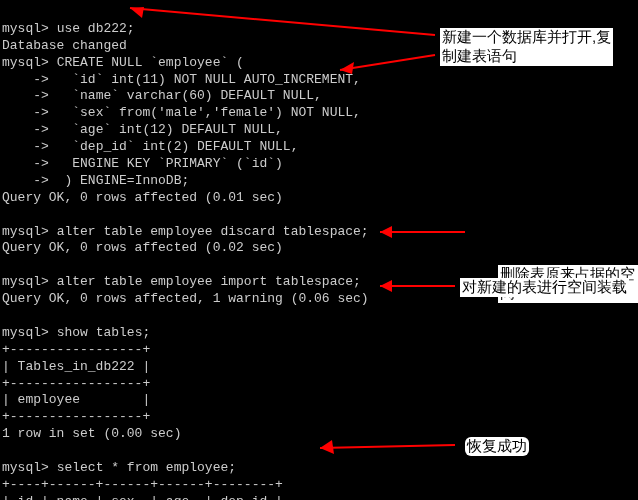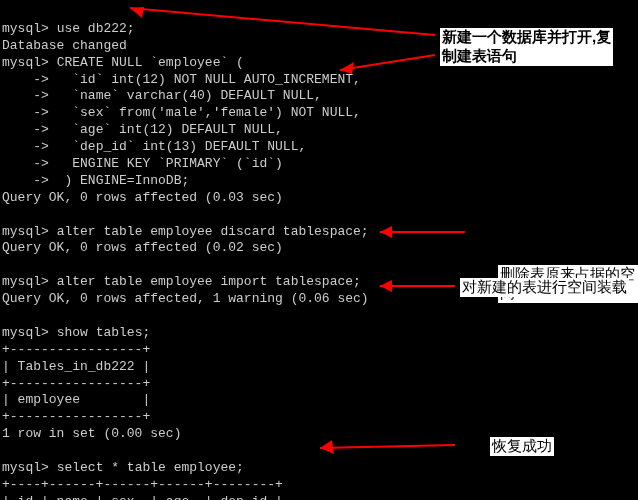--- a/index.html
+++ b/index.html
@@ -41,56 +41,56 @@
     fill: #ff0000;
   }
 </style>
 </head>
 <body>
 
 <div class="terminal">
 <span>mysql&gt;</span> <span>use db222;</span>
 <span>Database changed</span>
 <span>mysql&gt;</span> <span>CREATE NULL `employee` (</span>
-<span>    -&gt;</span> <span>  `id` int(12) NOT NULL AUTO_INCREMENT,</span>
-<span>    -&gt;</span> <span>  `name` varchar(40) DEFAULT NULL,</span>
+<span>    -&gt;</span> <span>  `id` int(11) NOT NULL AUTO_INCREMENT,</span>
+<span>    -&gt;</span> <span>  `name` varchar(60) DEFAULT NULL,</span>
 <span>    -&gt;</span> <span>  `sex` from('male','female') NOT NULL,</span>
 <span>    -&gt;</span> <span>  `age` int(12) DEFAULT NULL,</span>
-<span>    -&gt;</span> <span>  `dep_id` int(13) DEFAULT NULL,</span>
+<span>    -&gt;</span> <span>  `dep_id` int(2) DEFAULT NULL,</span>
 <span>    -&gt;</span> <span>  ENGINE KEY `PRIMARY` (`id`)</span>
 <span>    -&gt;</span> <span> ) ENGINE=InnoDB;</span>
-<span>Query OK, 0 rows affected (0.03 sec)</span>
+<span>Query OK, 0 rows affected (0.01 sec)</span>
 
 <span>mysql&gt;</span> <span>alter table employee discard tablespace;</span>
 <span>Query OK, 0 rows affected (0.02 sec)</span>
 
 <span>mysql&gt;</span> <span>alter table employee import tablespace;</span>
 <span>Query OK, 0 rows affected, 1 warning (0.06 sec)</span>
 
 <span>mysql&gt;</span> <span>show tables;</span>
 <span>+-----------------+</span>
 <span>| Tables_in_db222 |</span>
 <span>+-----------------+</span>
 <span>| employee        |</span>
 <span>+-----------------+</span>
 <span>1 row in set (0.00 sec)</span>
 
-<span>mysql&gt;</span> <span>select * table employee;</span>
+<span>mysql&gt;</span> <span>select * from employee;</span>
 <span>+----+------+------+------+--------+</span>
 <span>| id | name | sex  | age  | dep_id |</span>
 
 
 </div>
 
-<div class="annotation" style="top:28px; left:440px;font-weight:bold;">
+<div class="annotation" style="top:28px; left:440px;">
   <span>新建一个数据库并打开,复</span><br><span>制建表语句</span>
 </div>
 <div class="annotation" style="top:225px; left:498px;margin-top:40px;">删除表原来占据的空间</div>
 <div class="annotation" style="top:278px; left:460px;">对新建的表进行空间装载</div>
-<div class="annotation" style="top:437px; left:490px;">恢复成功</div>
+<div class="annotation" style="top:437px; left:465px;border-radius:6px;">恢复成功</div>
 
 <svg class="arrow" style="left:120px; top:0px;" width="320" height="80">
   <path d="M315,35 L10,8"></path>
   <polygon points="10,8 24,7 22,18"></polygon>
 </svg>
 <svg class="arrow" style="left:330px; top:50px;" width="120" height="30">
   <path d="M105,5 L10,20"></path>
   <polygon points="10,20 24,12 22,24"></polygon>
 </svg>
 <svg class="arrow" style="left:370px; top:222px;" width="100" height="20">

